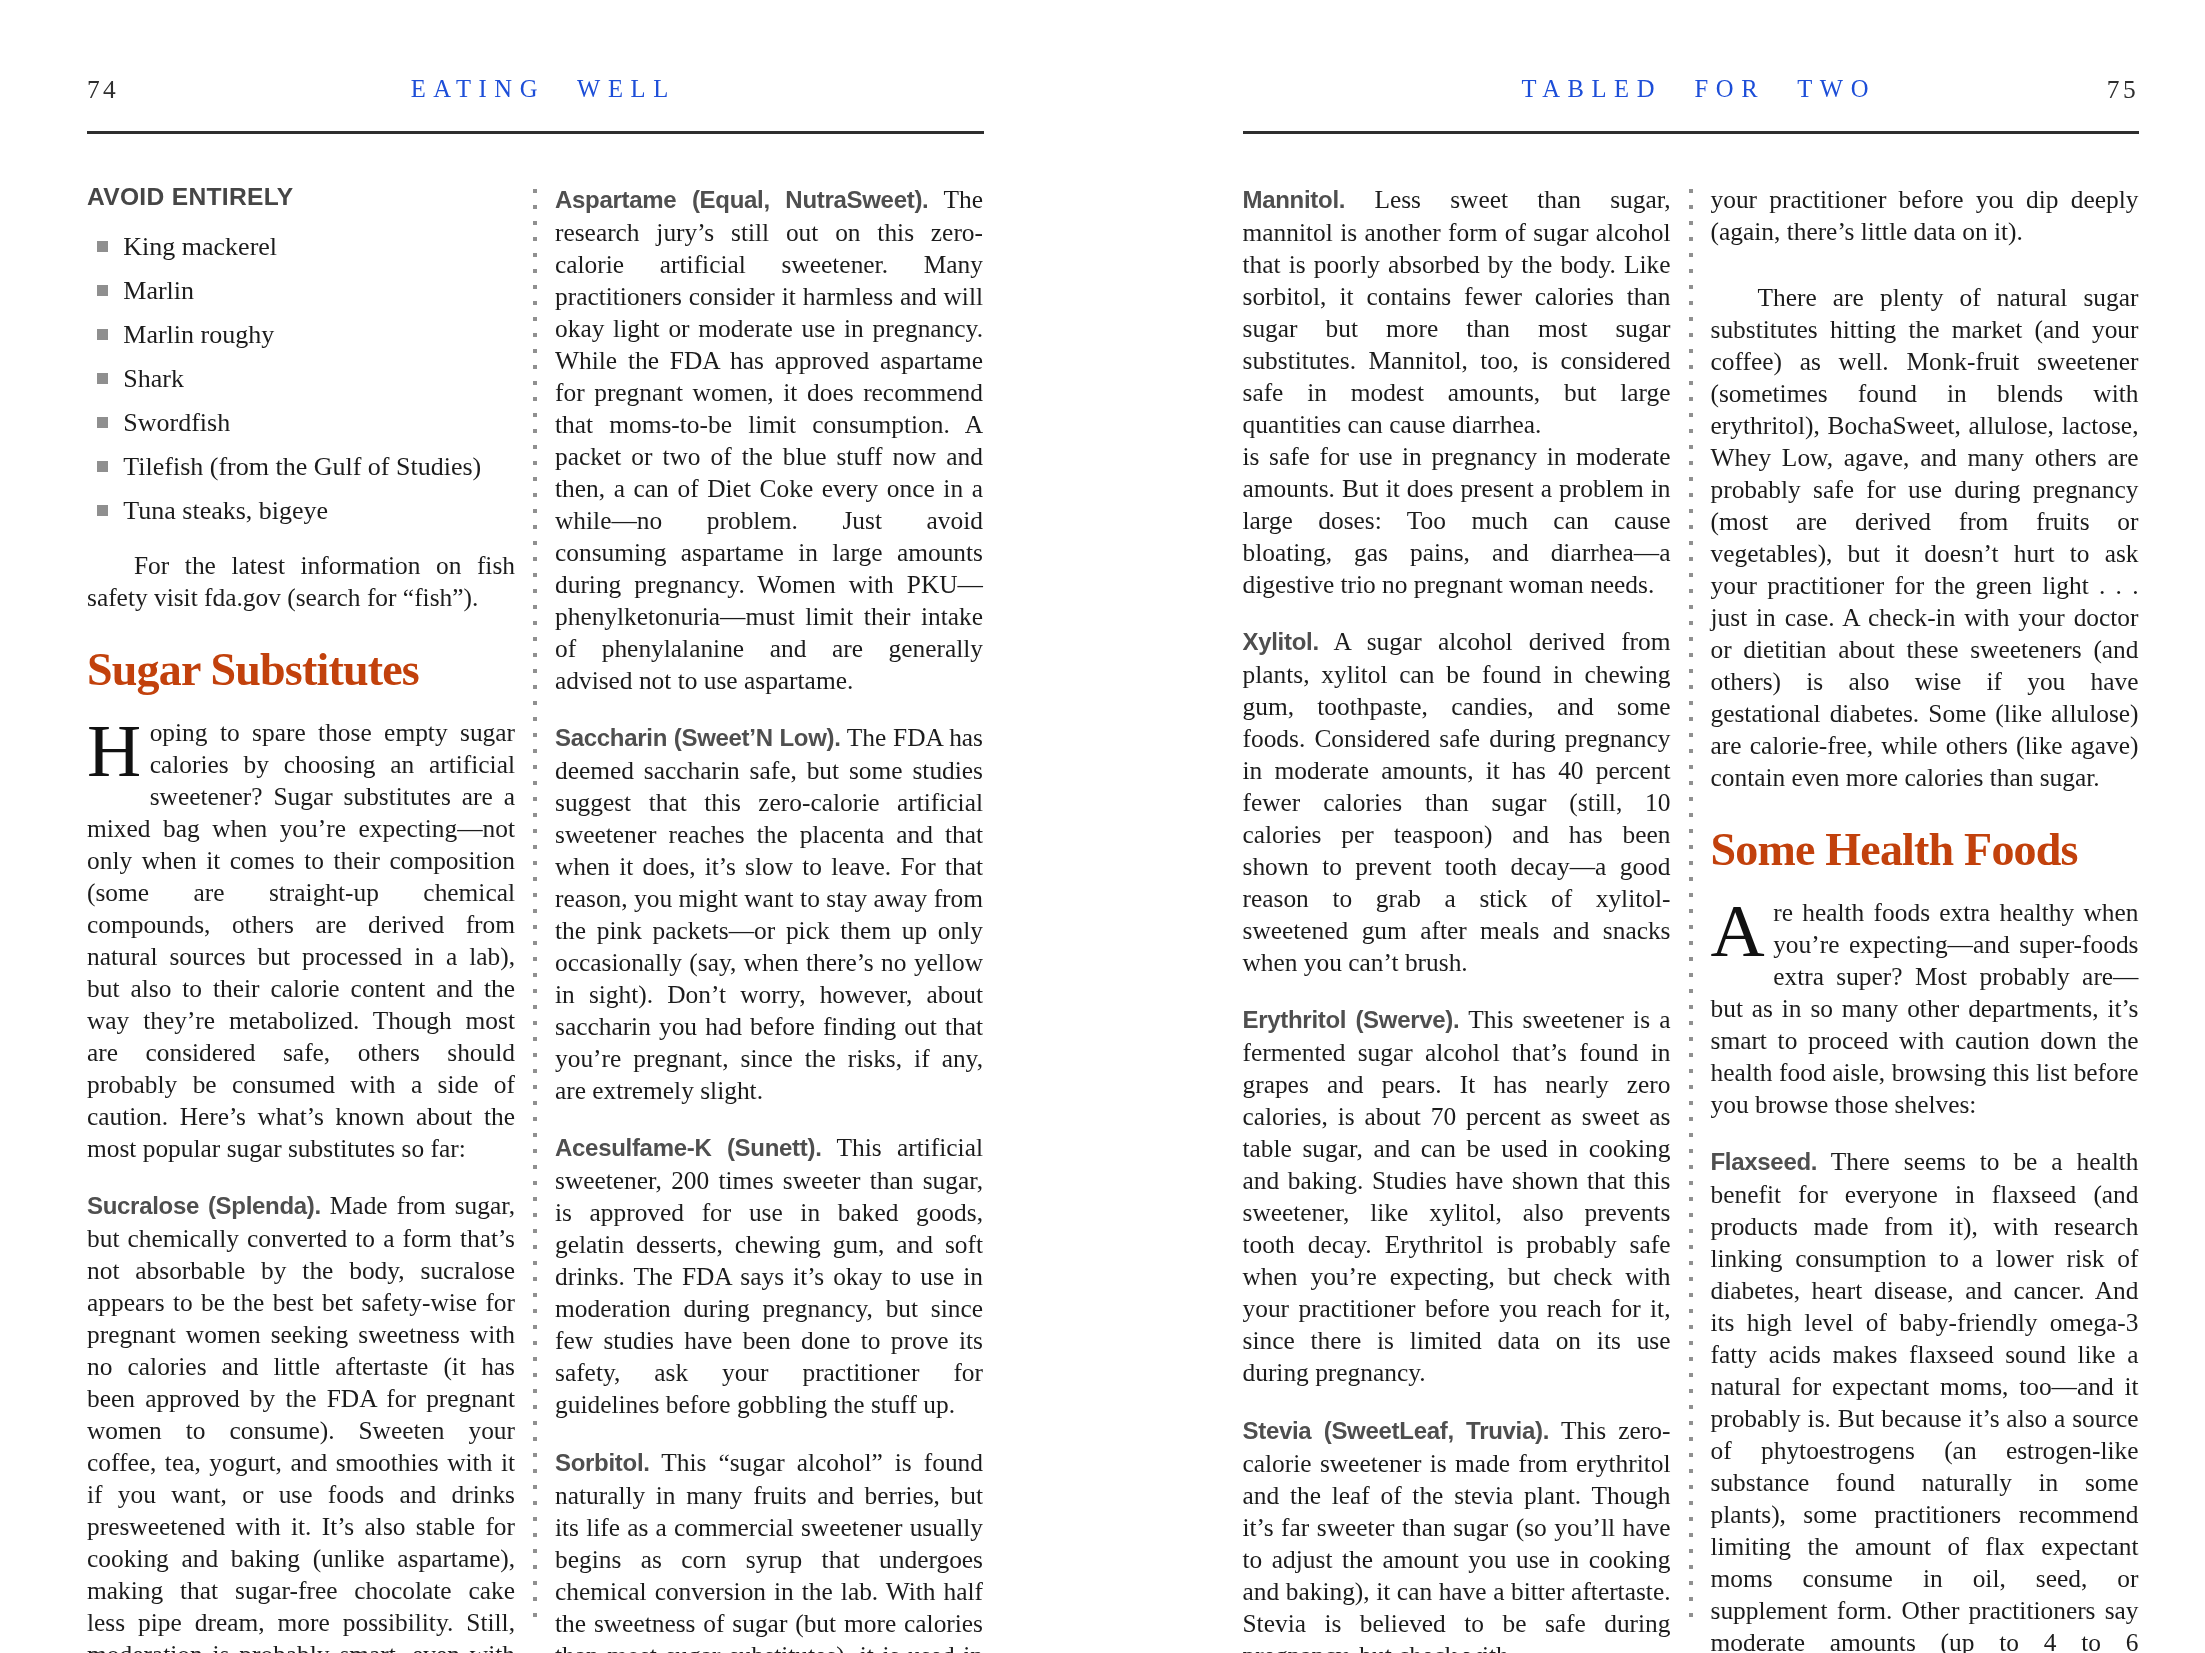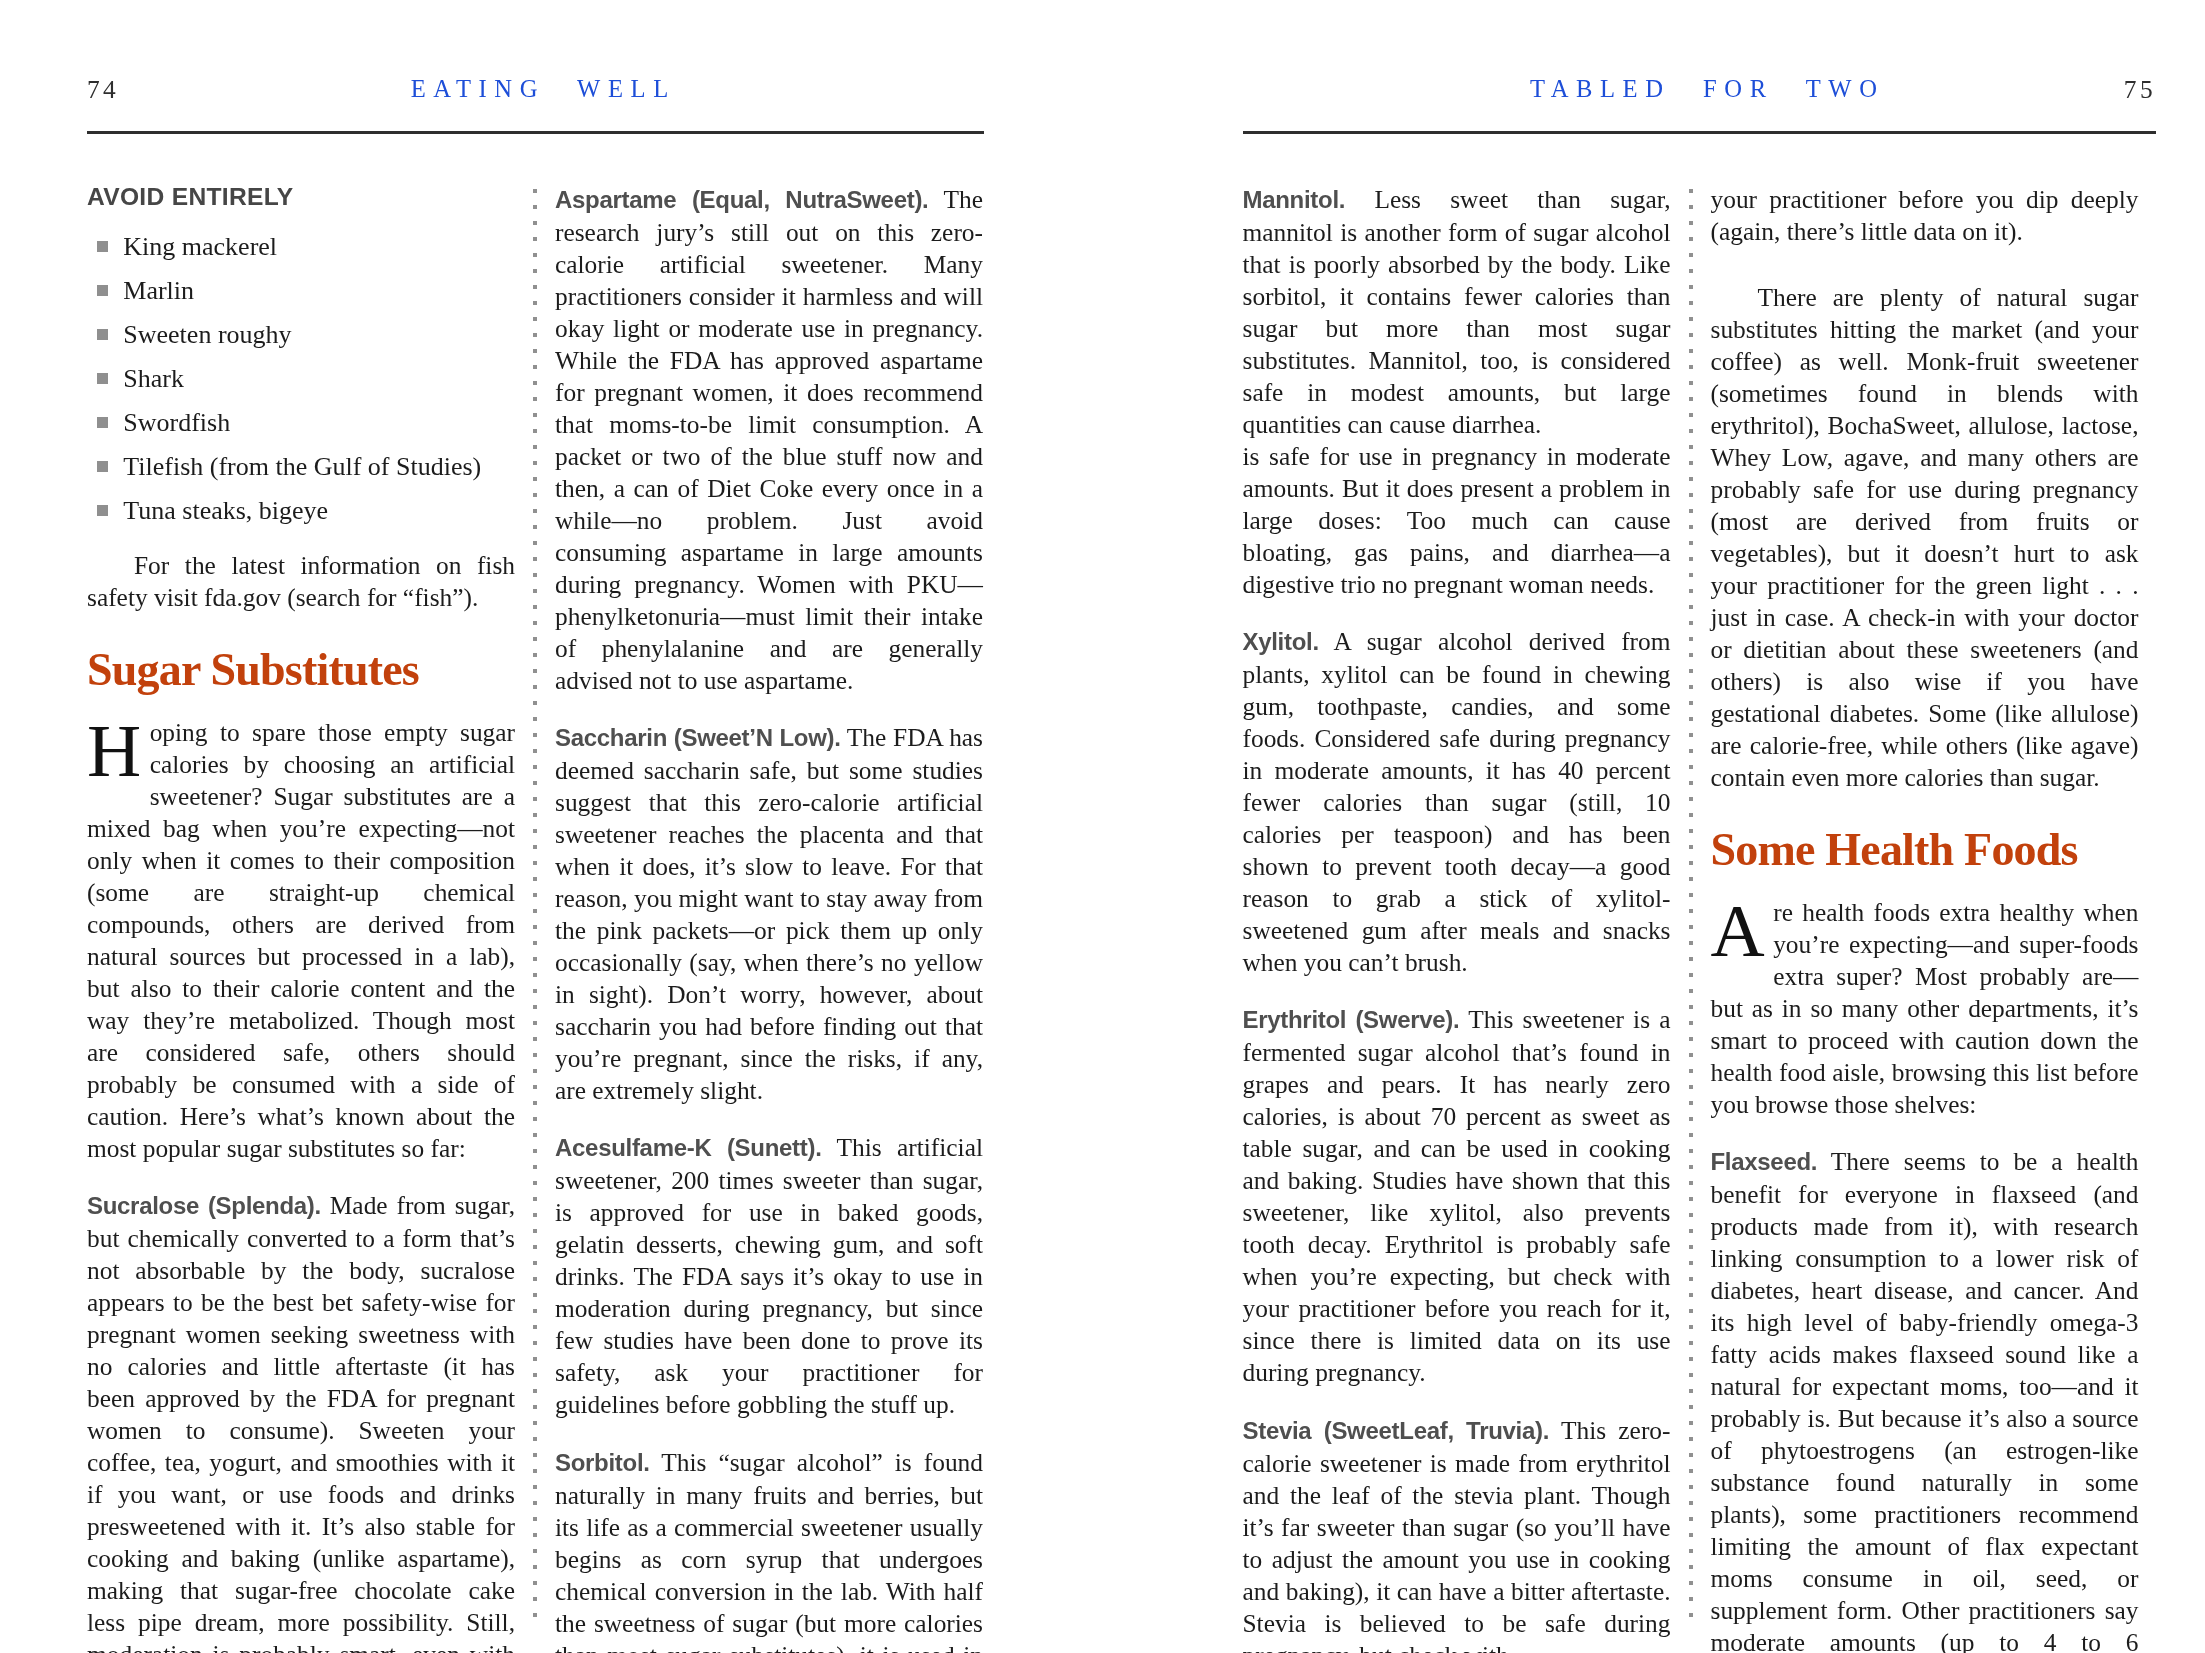--- a/index.html
+++ b/index.html
@@ -6,21 +6,21 @@
   body {
     width:2205px; height:1654px;
     background:#ffffff;
     font-family:"Liberation Serif", serif;
     color:#1c1c1c;
     -webkit-font-smoothing:antialiased;
   }
   .spread { display:flex; width:2205px; height:1654px; background:#ffffff;border-radius:22px; }
   .page { width:1103px; height:1654px; box-sizing:border-box; overflow:hidden; }
   .page-left  { padding:75px 119px 0 87px; }
-  .page-right { padding:75px 49px 0 140px; }
+  .page-right { padding:75px 66px 0 140px; }
 
   
   .pagehead { position:relative; height:34px; }
   .running-head {
     position:absolute; left:16px; right:0; text-align:center;
     font-size:24.6px; letter-spacing:7.6px; word-spacing:18.7px; color:#1d4ed8;
   }
   .folio { position:absolute; top:0; font-size:25.4px; letter-spacing:3.4px; color:#2e2e2e; }
   .folio-left  { left:0; }
   .folio-right { right:0; }
@@ -89,21 +89,21 @@
           <li class="fish-item">
               <span class="bullet"></span>
               <span>King mackerel</span>
             </li>
           <li class="fish-item">
               <span class="bullet"></span>
               <span>Marlin</span>
             </li>
           <li class="fish-item">
               <span class="bullet"></span>
-              <span>Sweeten roughy</span>
+              <span>Marlin roughy</span>
             </li>
           <li class="fish-item">
               <span class="bullet"></span>
               <span>Shark</span>
             </li>
           <li class="fish-item">
               <span class="bullet"></span>
               <span>Swordfish</span>
             </li>
           <li class="fish-item">

